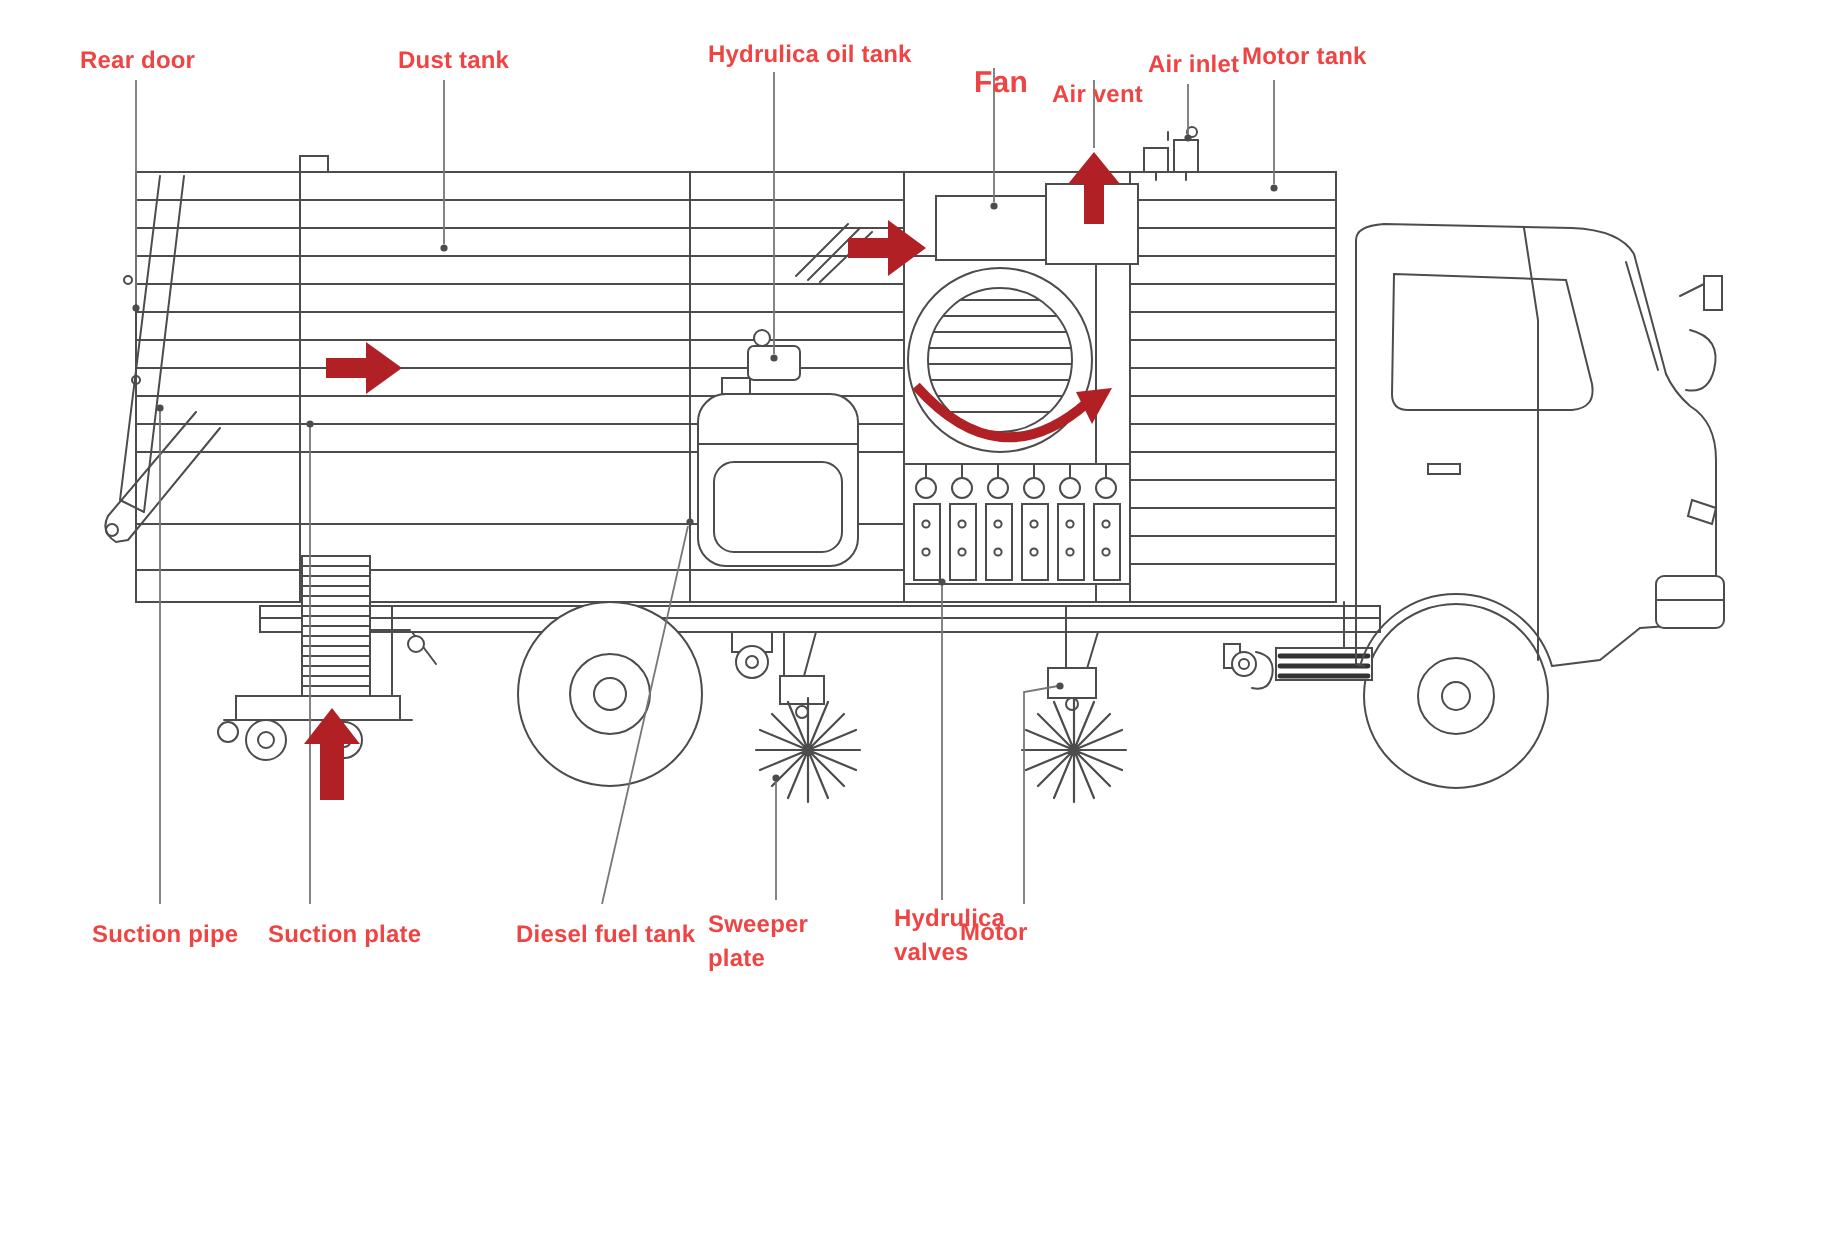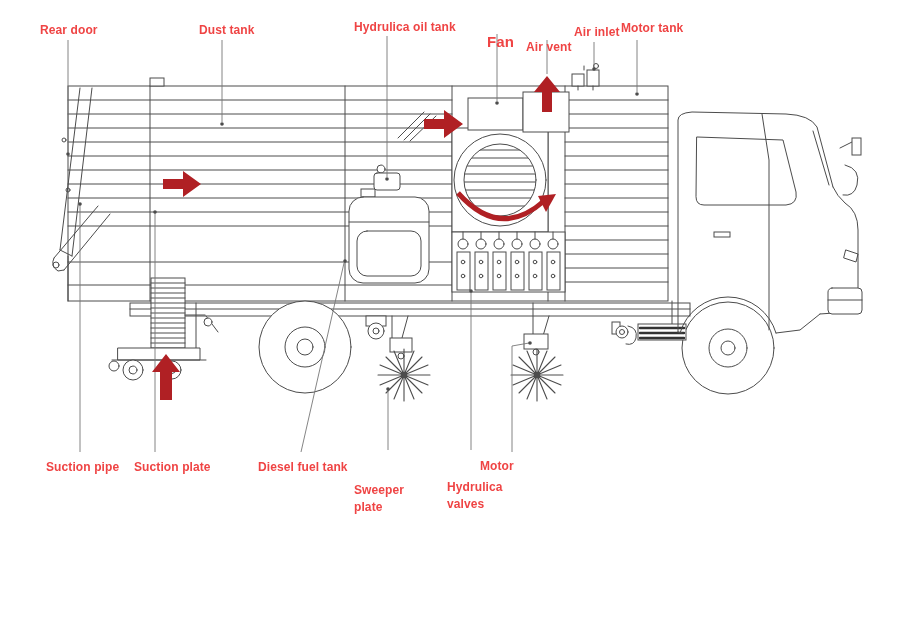--- a/index.html
+++ b/index.html
@@ -6,21 +6,21 @@
   .stage{
     position:relative;width:919px;height:620px;background:#ffffff;
     font-family:"Liberation Sans",sans-serif;overflow:hidden;
   }
   .stage svg{position:absolute;left:0;top:0;}
   .lbl{
     position:absolute;font-weight:700;font-size:12px;color:#ef4444;
     white-space:nowrap;line-height:1.45;letter-spacing:.1px;
   }
   .lbl.big{font-size:15px;}
-  .lbl.wrap{white-space:normal;margin-top:28px;}
+  .lbl.wrap{white-space:normal;}
 </style>
 </head>
 <body>
 
 <div class="stage">
 
   <svg width="919" height="620" viewBox="0 0 919 620">
     <defs>
       <clipPath id="fanclip">
           <circle cx="500" cy="180" r="36"></circle>

